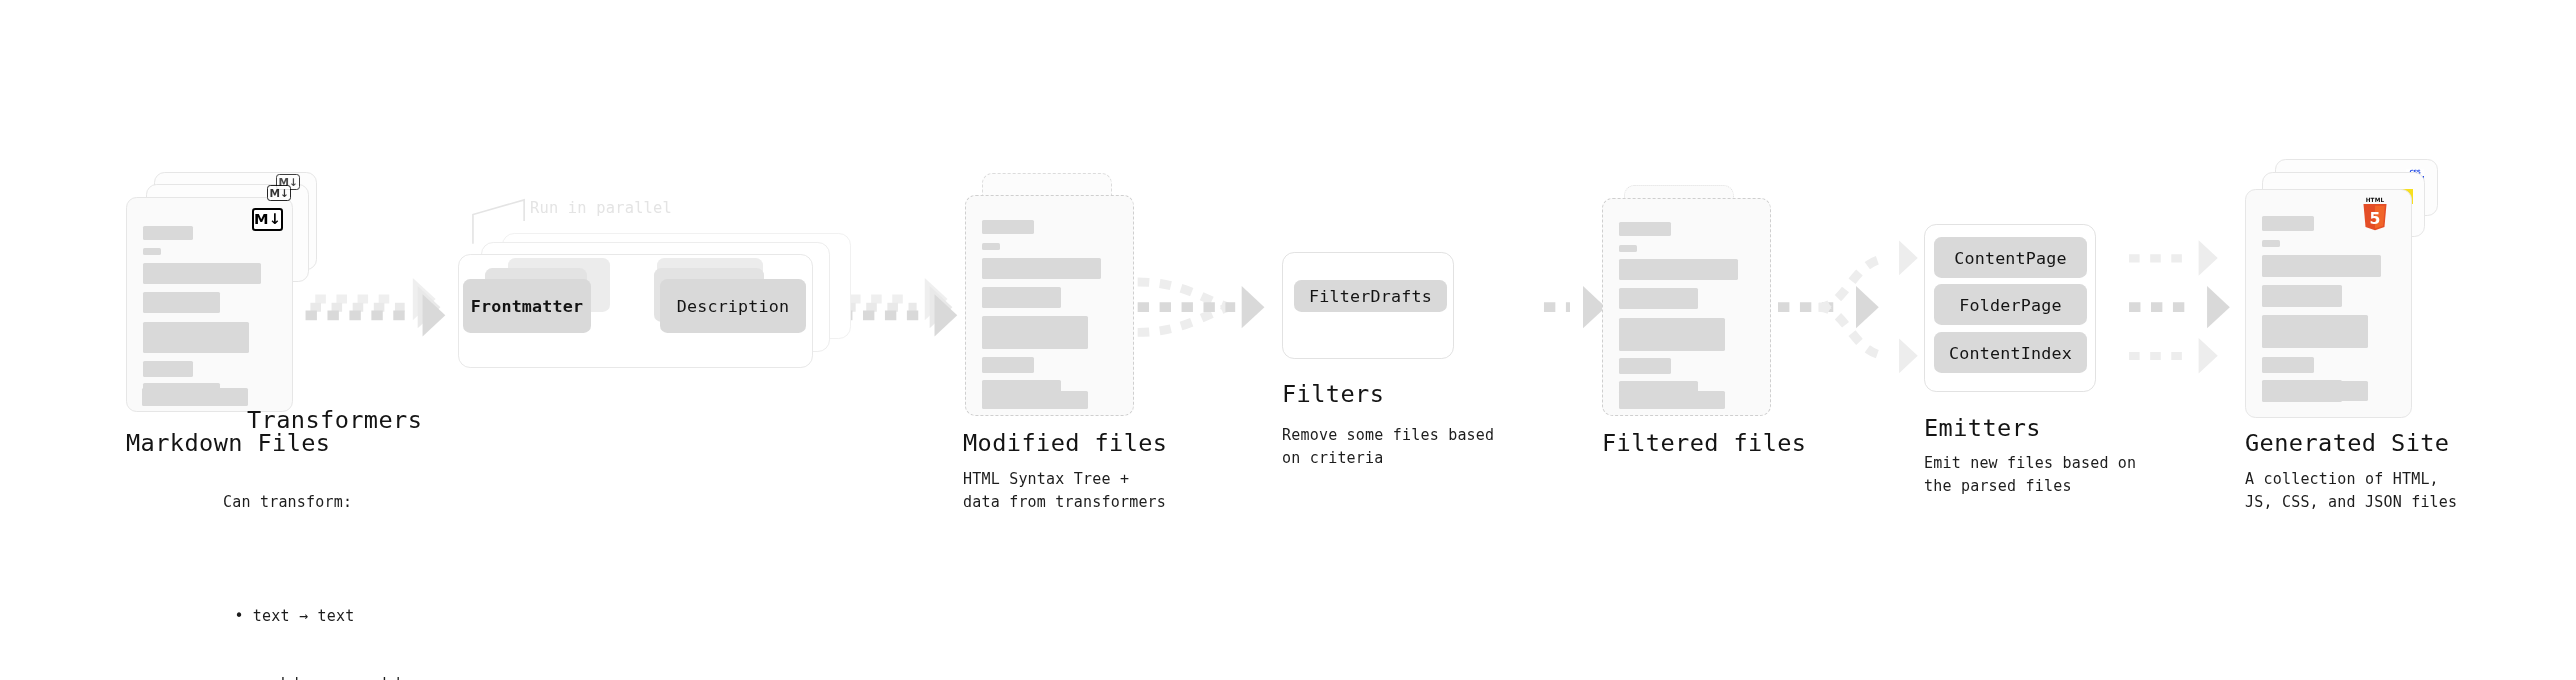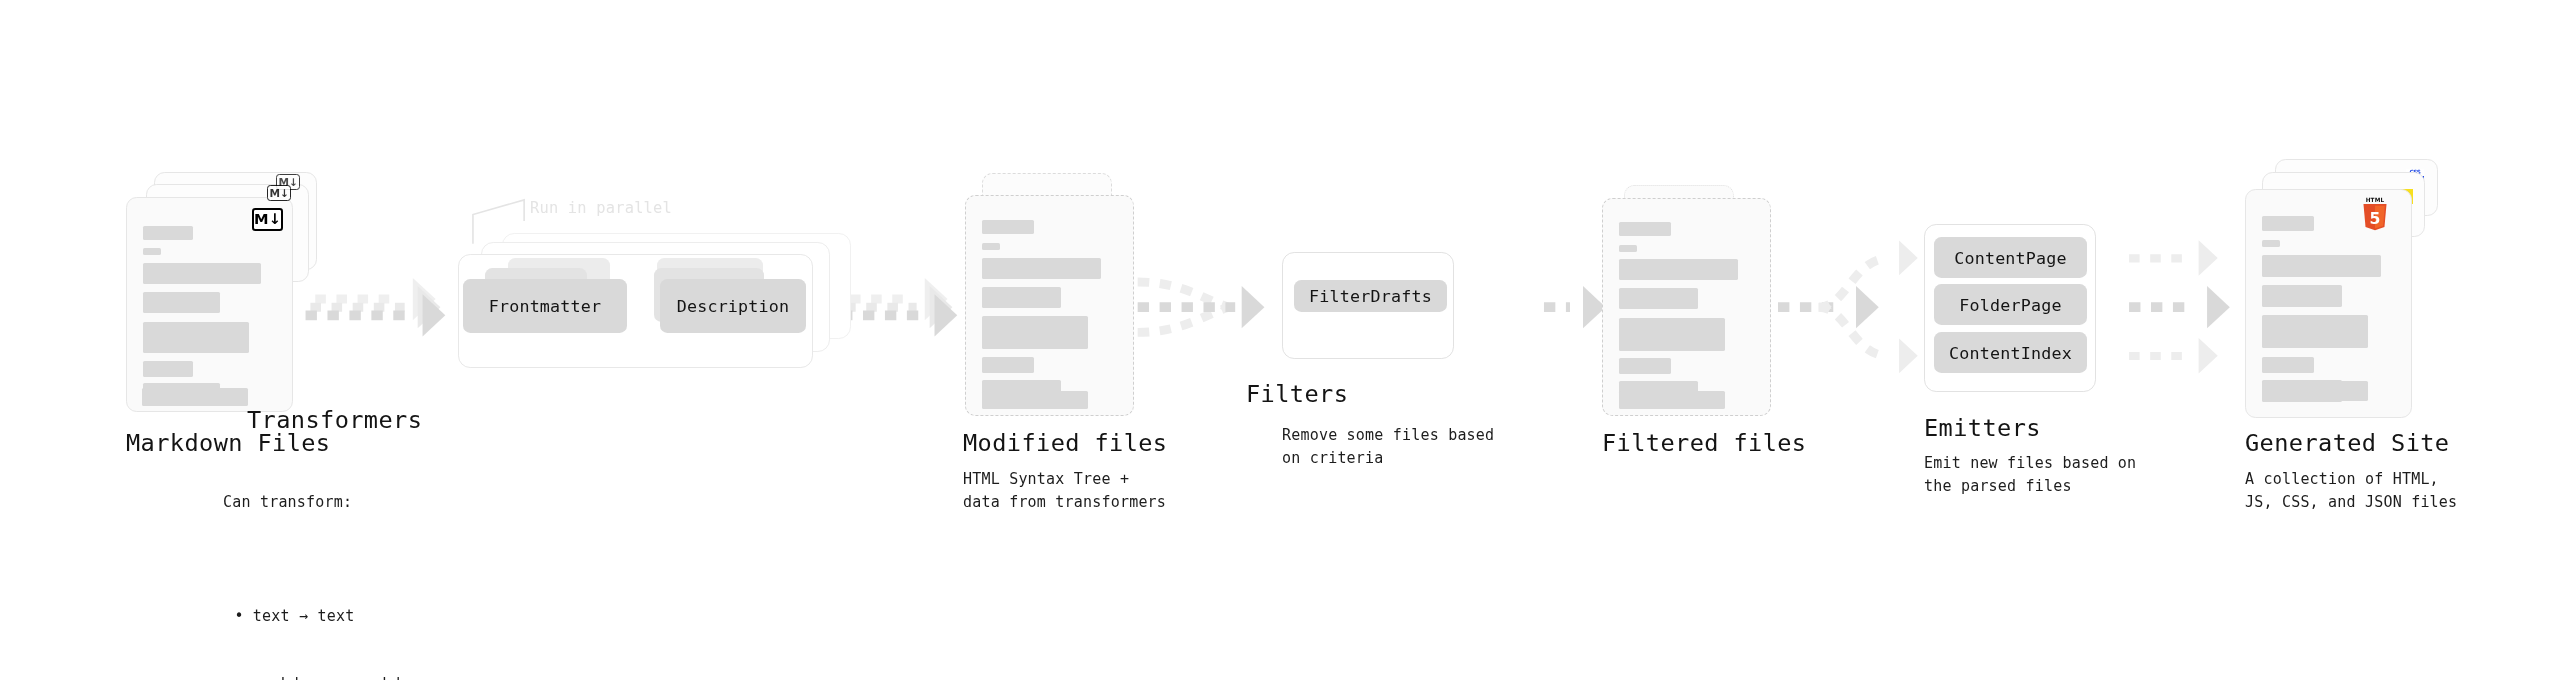--- a/index.html
+++ b/index.html
@@ -206,21 +206,21 @@
   <div>
     <div class="outer-box l2" style="left:502px;top:233px;width:349px;height:106px;"></div>
     <div class="outer-box l1" style="left:481px;top:242px;width:349px;height:110px;"></div>
     <div class="outer-box" style="left:458px;top:254px;width:355px;height:114px;border-color:#e8e8e8;"></div>
 
     <div class="chip f1" style="left:508px;top:258px;width:102px;height:54px;"></div>
     <div class="chip f1" style="left:657px;top:258px;width:106px;height:54px;"></div>
     <div class="chip f2" style="left:485px;top:268px;width:102px;height:54px;"></div>
     <div class="chip f2" style="left:654px;top:268px;width:110px;height:54px;"></div>
 
-    <div class="chip" style="left:463px;top:279px;width:164px;height:54px;">
+    <div class="chip" style="left:463px;top:279px;width:128px;height:54px;font-weight:bold;">
       <span>Frontmatter</span>
     </div>
     <div class="chip" style="left:660px;top:279px;width:146px;height:54px;text-align:right;">
       <span>Description</span>
     </div>
 
     <div class="parallel-label" style="left:530px;top:199px;">Run in parallel</div>
   </div>
 
   <div class="stage-title" style="left:223px;top:406px;left:223px;margin-left:24px;">Transformers</div>
@@ -247,21 +247,21 @@
     <div class="skel" style="position:absolute;left:982px;top:391px;width:106px;height:18px;"></div>
   </div>
   <div class="stage-title" style="left:963px;top:429px;">Modified files</div>
   <div class="stage-desc" style="left:963px;top:468px;">HTML Syntax Tree +
 data from transformers</div>
 
   <div class="outer-box" style="left:1282px;top:252px;width:172px;height:107px;"></div>
   <div class="chip" style="left:1294px;top:280px;width:153px;height:32px;">
     <span>FilterDrafts</span>
   </div>
-  <div class="stage-title" style="left:1246px;top:380px;">Filters</div>
+  <div class="stage-title" style="left:1282px;top:380px;">Filters</div>
   <div class="stage-desc" style="left:1282px;top:424px;">Remove some files based
 on criteria</div>
 
   <div class="doc-stack">
     <div class="doc dotted ghost" style="left:1624px;top:185px;width:110px;height:49px;border-color:#e0e0e0;"></div>
     <div class="doc dashed" style="left:1602px;top:198px;width:169px;height:218px;">
       <div class="skel" style="left:16.3px;top:23px;width:52px;height:14px;"></div>
       <div class="skel" style="left:16.3px;top:46px;width:18px;height:6.5px;"></div>
       <div class="skel" style="left:16.3px;top:60px;width:119px;height:21px;"></div>
       <div class="skel" style="left:16.3px;top:89px;width:79px;height:21px;"></div>

